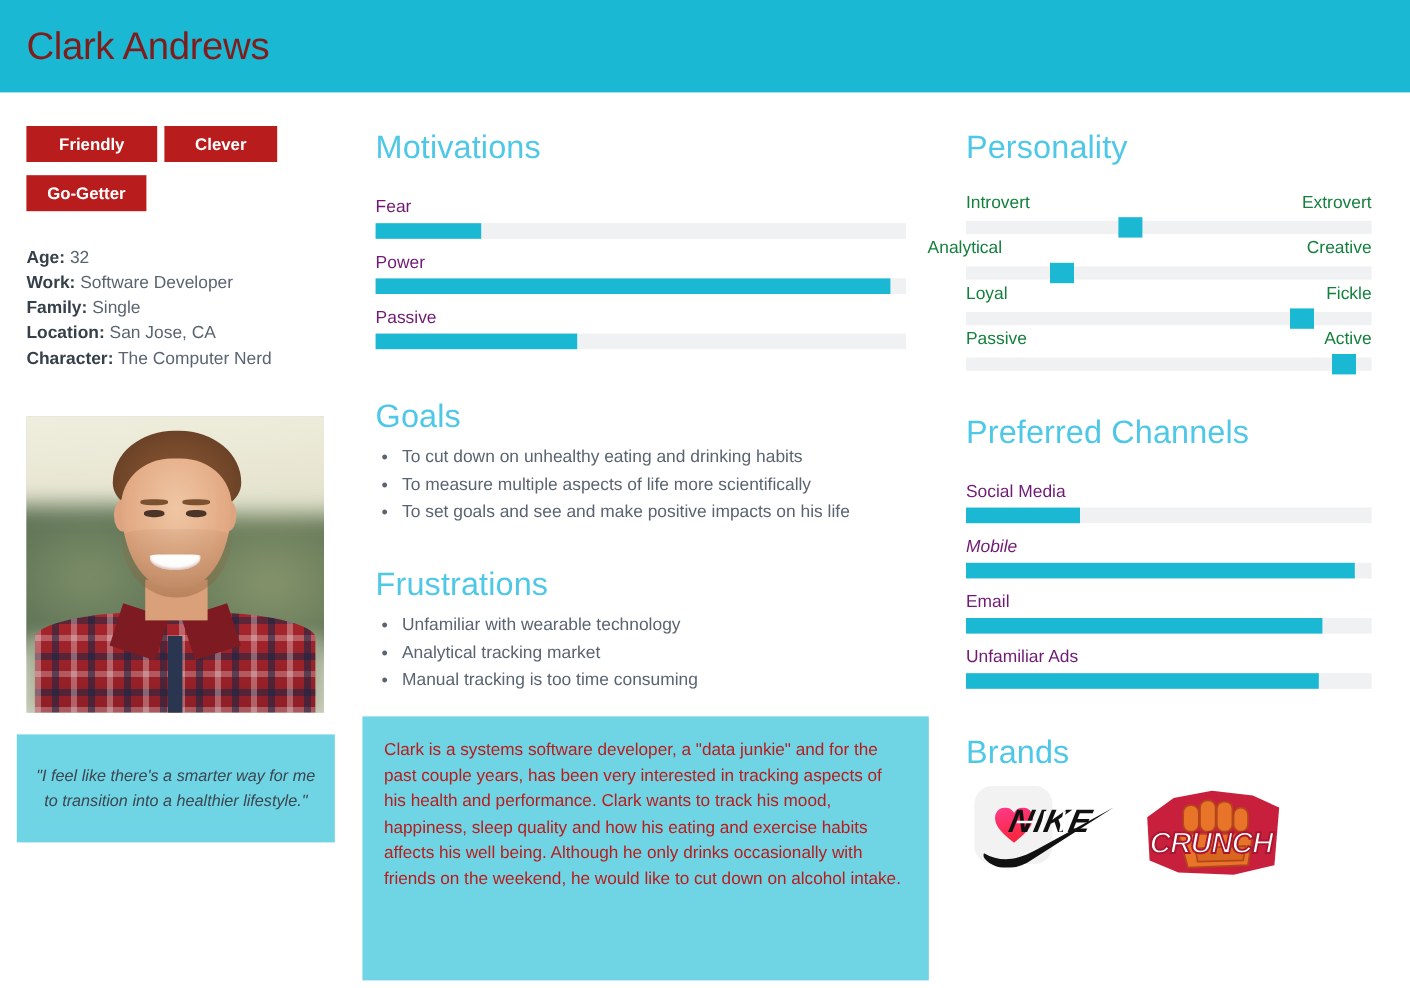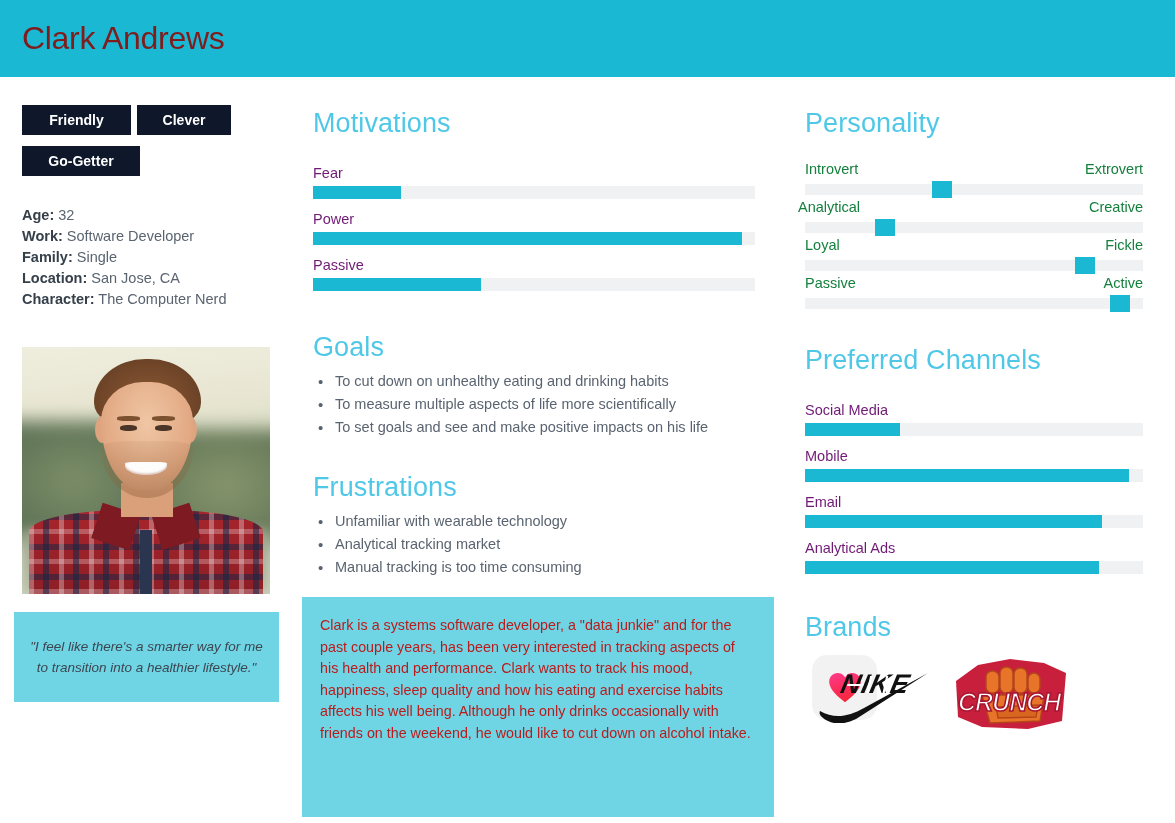--- a/index.html
+++ b/index.html
@@ -19,29 +19,29 @@
   }
   .header-title {
     position: absolute; left: 22px; top: 20px;
     font-size: 32px; font-weight: normal; color: #7f1d1d;
     letter-spacing: -0.3px;
   }
 
   
   .tag {
     position: absolute;
-    background: #0f172a;
+    background: #b91c1c;
     color: #ffffff;
     font-size: 14px; font-weight: bold;
     display: flex; align-items: center; justify-content: center;
     height: 30px;
   }
   .tag-friendly  { left: 22px;  top: 105px; width: 109px; }
   .tag-clever    { left: 137px; top: 105px; width: 94px;  }
-  .tag-gogetter  { left: 22px;  top: 146px; width: 118px; }
+  .tag-gogetter  { left: 22px;  top: 146px; width: 100px; }
 
   .demo {
     position: absolute; left: 22px; top: 205px;
     width: 260px;
     font-size: 14.5px; line-height: 21px;
     color: #5A6470;
   }
   .demo .k { font-weight: bold; color: #36404A; }
 
   
@@ -320,21 +320,21 @@
   </div>
 
   <div class="sec-h" style="left:805px; top:108px;">Personality</div>
 
   <div class="sl-left" style="left:805px; top:161px;">Introvert</div>
   <div class="sl-right" style="left:905px; top:161px; width:238px;">Extrovert</div>
   <div class="sl-track" style="left:805px; top:184px; width:338px;">
     <div class="sl-thumb" id="per0" style="left: calc(40% - 8px);"></div>
   </div>
 
-  <div class="sl-left" style="left:798px; top:199px;">Analytical</div>
+  <div class="sl-left" style="left:773px; top:199px;">Analytical</div>
   <div class="sl-right" style="left:905px; top:199px; width:238px;">Creative</div>
   <div class="sl-track" style="left:805px; top:222px; width:338px;">
     <div class="sl-thumb" id="per1" style="left: calc(22% - 4.4px);"></div>
   </div>
 
   <div class="sl-left" style="left:805px; top:237px;">Loyal</div>
   <div class="sl-right" style="left:905px; top:237px; width:238px;">Fickle</div>
   <div class="sl-track" style="left:805px; top:260px; width:338px;">
     <div class="sl-thumb" id="per2" style="left: calc(85% - 17px);"></div>
   </div>
@@ -345,31 +345,31 @@
     <div class="sl-thumb" id="per3" style="left: calc(96% - 19.2px);"></div>
   </div>
 
   <div class="sec-h" style="left:805px; top:345px;">Preferred Channels</div>
 
   <div class="bar-label" style="left:805px; top:402px;">Social Media</div>
   <div class="bar-track" style="left:805px; top:423px; width:338px;">
     <div class="bar-fill" id="ch0" style="width: 28%;"></div>
   </div>
 
-  <div class="bar-label" style="left:805px; top:448px;">Mobile</div>
+  <div class="bar-label" style="left:805px; top:448px;font-style:italic;">Mobile</div>
   <div class="bar-track" style="left:805px; top:469px; width:338px;">
     <div class="bar-fill" id="ch1" style="width: 96%;"></div>
   </div>
 
   <div class="bar-label" style="left:805px; top:494px;">Email</div>
   <div class="bar-track" style="left:805px; top:515px; width:338px;">
     <div class="bar-fill" id="ch2" style="width: 88%;"></div>
   </div>
 
-  <div class="bar-label" style="left:805px; top:540px;">Analytical Ads</div>
+  <div class="bar-label" style="left:805px; top:540px;">Unfamiliar Ads</div>
   <div class="bar-track" style="left:805px; top:561px; width:338px;">
     <div class="bar-fill" id="ch3" style="width: 87%;"></div>
   </div>
 
   <div class="sec-h" style="left:805px; top:612px;">Brands</div>
 
   <div class="brands-row">
 
     <svg class="brand nike" viewBox="0 0 120 60">
       <path d="M8 48 C 22 56 36 54 52 45 L 116 10 L 44 56 C 34 61 24 62 16 58 C 9 54.5 6.5 51 8 48 Z" fill="#111111"></path>

